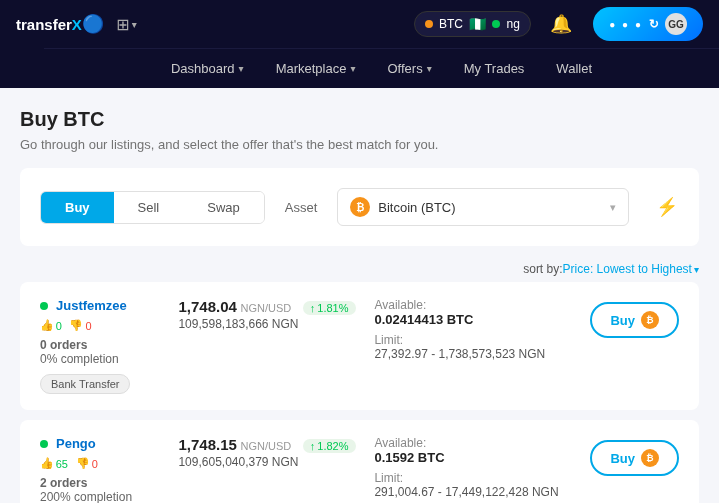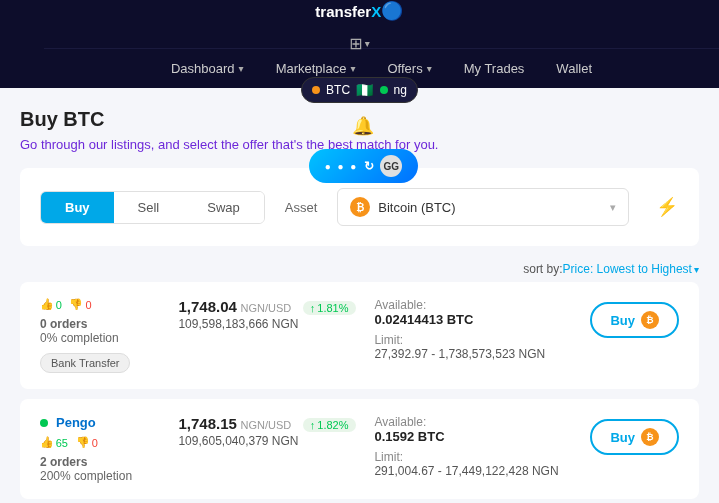--- a/index.html
+++ b/index.html
@@ -1,39 +1,39 @@
 <!DOCTYPE html>
 <html><head>
   <meta charset="utf-8">
   <style>
     * { box-sizing: border-box; margin: 0; padding: 0; }
     body { font-family: -apple-system, BlinkMacSystemFont, 'Segoe UI', sans-serif; background: #f5f6fa; font-size: 13px; color: #333; }
 
     
-    .header { background: #0d0d2b; display: flex; align-items: center; padding: 0 16px; height: 48px; gap: 12px; flex-direction: column; }
+    .header { background: #0d0d2b; display: flex; align-items: center; padding: 0 16px; height: 48px; gap: 12px; }
     .logo { display: flex; align-items: center; gap: 6px; color: white; font-weight: 700; font-size: 15px; }
     .grid-btn { background: none; border: none; color: #aaa; cursor: pointer; font-size: 16px; display: flex; align-items: center; gap: 2px; }
     .header-spacer { flex: 1; }
     .currency-badge { background: #1a1a3e; border: 1px solid #333; border-radius: 20px; display: flex; align-items: center; padding: 4px 10px; gap: 6px; color: white; font-size: 12px; }
     .btc-dot { width: 8px; height: 8px; background: #f7931a; border-radius: 50%; }
     .ngn-dot { width: 8px; height: 8px; background: #00c853; border-radius: 50%; }
     .flag-ng { font-size: 14px; }
     .bell-btn { background: none; border: none; color: #aaa; cursor: pointer; font-size: 18px; margin-left: 8px; }
     .user-btn { background: linear-gradient(135deg, #00c2ff, #0070ff); border: none; border-radius: 20px; color: white; font-size: 12px; font-weight: 600; padding: 6px 16px; cursor: pointer; margin-left: 8px; display: flex; align-items: center; gap: 6px; }
     .user-avatar { width: 22px; height: 22px; background: #e0e0e0; border-radius: 50%; display: flex; align-items: center; justify-content: center; color: #333; font-size: 10px; font-weight: 700; }
 
     
     .nav { background: #0d0d2b; border-top: 1px solid #1a1a3e; display: flex; align-items: center; justify-content: center; gap: 32px; padding: 0 16px; height: 40px; margin-left: 44px; }
     .nav-item { color: #ccc; text-decoration: none; font-size: 13px; display: flex; align-items: center; gap: 4px; cursor: pointer; padding: 4px 0; }
     .nav-chevron { font-size: 10px; color: #aaa; }
 
     
     .page { padding: 20px 20px; }
     .page-title { font-size: 20px; font-weight: 700; color: #222; margin-bottom: 6px; }
-    .page-subtitle { font-size: 13px; color: #6d28d9; }
+    .page-subtitle { font-size: 13px; color: #737373; }
 
     
     .filter-section { background: white; border-radius: 8px; padding: 20px; margin: 16px 0 8px 0; display: flex; align-items: center; gap: 20px; }
     .buy-sell-swap { display: flex; border: 1px solid #e0e0e0; border-radius: 6px; overflow: hidden; }
     .bss-btn { padding: 8px 24px; border: none; background: white; cursor: pointer; font-size: 13px; color: #555; }
     .bss-btn.active { background: #00a8e8; color: white; font-weight: 600; }
     .asset-select { display: flex; align-items: center; border: 1px solid #e0e0e0; border-radius: 6px; padding: 8px 12px; flex: 1; cursor: pointer; gap: 8px; background: white; }
     .btc-icon-circle { width: 20px; height: 20px; background: #f7931a; border-radius: 50%; display: flex; align-items: center; justify-content: center; color: white; font-size: 10px; font-weight: 700; }
     .asset-label { flex: 1; font-size: 13px; color: #333; }
     .asset-chevron { color: #aaa; font-size: 11px; }
@@ -154,20 +154,24 @@
     <a class="sort-link">
       <span>Price: Lowest to Highest</span>
       <span class="sort-chevron">▾</span>
     </a>
   </div>
 
   <div class="listings">
 
     <div class="listing-card">
       <div class="listing-left">
+        <div class="seller-row">
+          <span class="online-dot"></span>
+          <span class="seller-name">Justfemzee</span>
+        </div>
         <div class="rating-row">
           <span class="rating-up">
             <span>👍</span>
             <span>0</span>
           </span>
           <span class="rating-down">
             <span>👎</span>
             <span>0</span>
           </span>
         </div>

